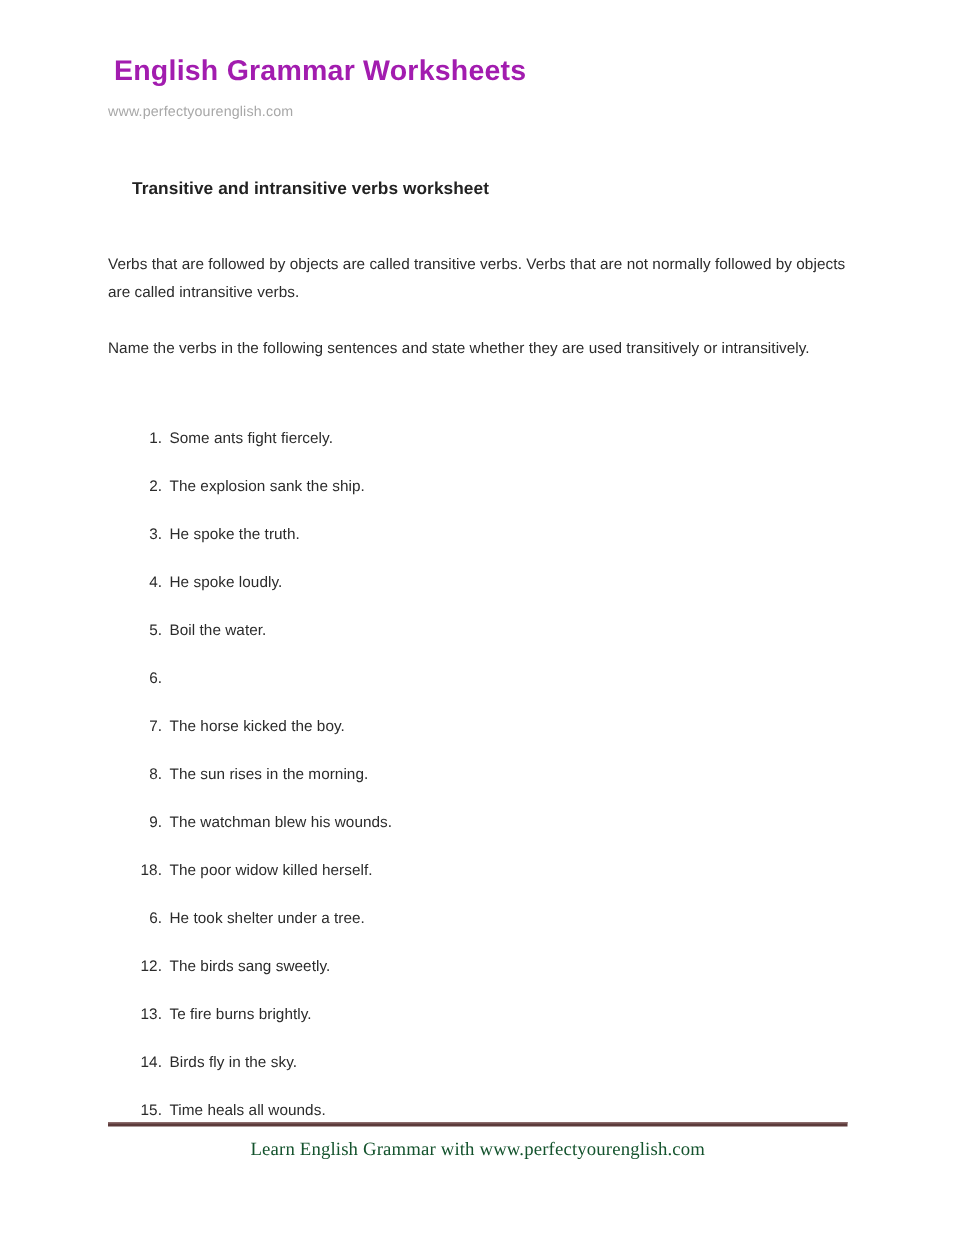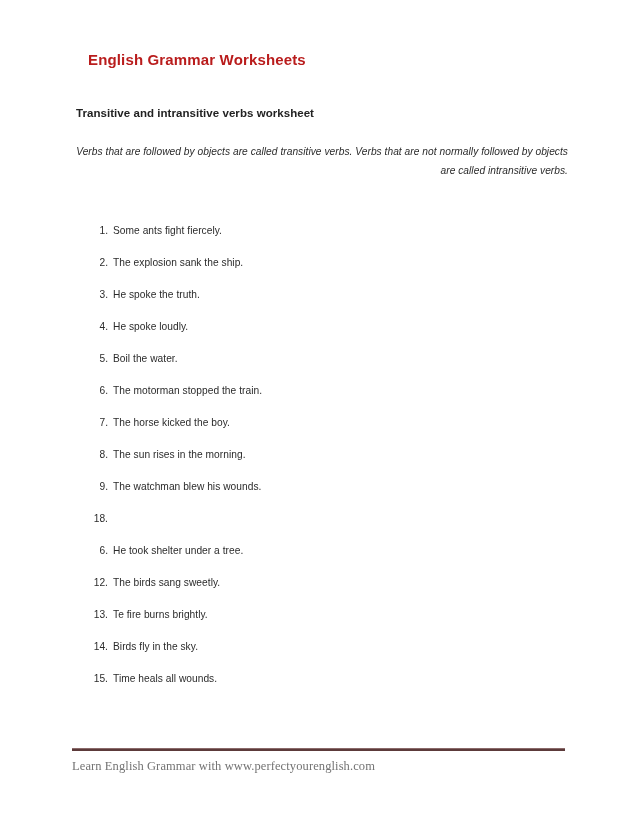--- a/index.html
+++ b/index.html
@@ -26,60 +26,59 @@
 
   .content {
     position: absolute;
     left: 72px;
     top: 0;
     width: 496px;
   }
 
   
   .site-title {
-    margin: 16px;
+    margin: 4px;
     padding-top: 36px;
-    font-size: 15px;
+    font-size: 19px;
     font-weight: bold;
     letter-spacing: 0.15px;
-    color: #b91c1c;
+    color: #a21caf;
     line-height: 16px;
   }
 
   .site-url {
     margin: 0;
     padding-top: 9px;
     font-size: 9.5px;
     font-weight: normal;
     letter-spacing: 0.1px;
     color: #a8a8a8;
     line-height: 12px;
   }
 
   
   .worksheet-title {
-    margin: 4px;
+    margin: 16px;
     padding-top: 22px;
     font-size: 11.5px;
     font-weight: bold;
     color: #222222;
     letter-spacing: 0.05px;
     line-height: 15px;
   }
 
   
   .intro {
     margin: 0;
     padding-top: 17px;
     font-size: 10.2px;
     color: #2b2b2b;
     line-height: 19px;
     letter-spacing: 0.04px;
-    text-align: right;
-    font-style: italic;
+    text-align: left;
   }
   .intro.second {
     padding-top: 18px;
   }
 
   
   .question-list {
     margin: 0;
     padding: 0;
     padding-top: 44px;
@@ -123,39 +122,42 @@
     background: #5c3a3a;
     border-top: 1px solid #8a6a6a;
     box-sizing: border-box;
     margin: 0;
   }
   .footer-text {
     margin: 0;
     padding-top: 7px;
     font-family: "Liberation Serif", serif;
     font-size: 12.5px;
-    color: #737373;
+    color: #14532d;
     letter-spacing: 0.1px;
     line-height: 16px;
+    text-align: center;
   }
 </style>
 </head>
 <body>
 
 <div class="page">
 
   <div class="content">
 
     <h1 class="site-title">English Grammar Worksheets</h1>
 
+    <p class="site-url">www.perfectyourenglish.com</p>
 
     <h2 class="worksheet-title">Transitive and intransitive verbs worksheet</h2>
 
     <p class="intro">Verbs that are followed by objects are called transitive verbs. Verbs that are not normally followed by objects are called intransitive verbs.</p>
 
+    <p class="intro second">Name the verbs in the following sentences and state whether they are used transitively or intransitively.</p>
 
     <ol class="question-list">
       <li class="question-item">
         <span class="question-num">1.</span>
         <span class="question-text">Some ants fight fiercely.</span>
       </li>
       <li class="question-item">
         <span class="question-num">2.</span>
         <span class="question-text">The explosion sank the ship.</span>
       </li>
@@ -166,36 +168,36 @@
       <li class="question-item">
         <span class="question-num">4.</span>
         <span class="question-text">He spoke loudly.</span>
       </li>
       <li class="question-item">
         <span class="question-num">5.</span>
         <span class="question-text">Boil the water.</span>
       </li>
       <li class="question-item">
         <span class="question-num">6.</span>
-        <span class="question-text">The motorman stopped the train.</span>
       </li>
       <li class="question-item">
         <span class="question-num">7.</span>
         <span class="question-text">The horse kicked the boy.</span>
       </li>
       <li class="question-item">
         <span class="question-num">8.</span>
         <span class="question-text">The sun rises in the morning.</span>
       </li>
       <li class="question-item">
         <span class="question-num">9.</span>
         <span class="question-text">The watchman blew his wounds.</span>
       </li>
       <li class="question-item">
         <span class="question-num">18.</span>
+        <span class="question-text">The poor widow killed herself.</span>
       </li>
       <li class="question-item">
         <span class="question-num">6.</span>
         <span class="question-text">He took shelter under a tree.</span>
       </li>
       <li class="question-item">
         <span class="question-num">12.</span>
         <span class="question-text">The birds sang sweetly.</span>
       </li>
       <li class="question-item">

